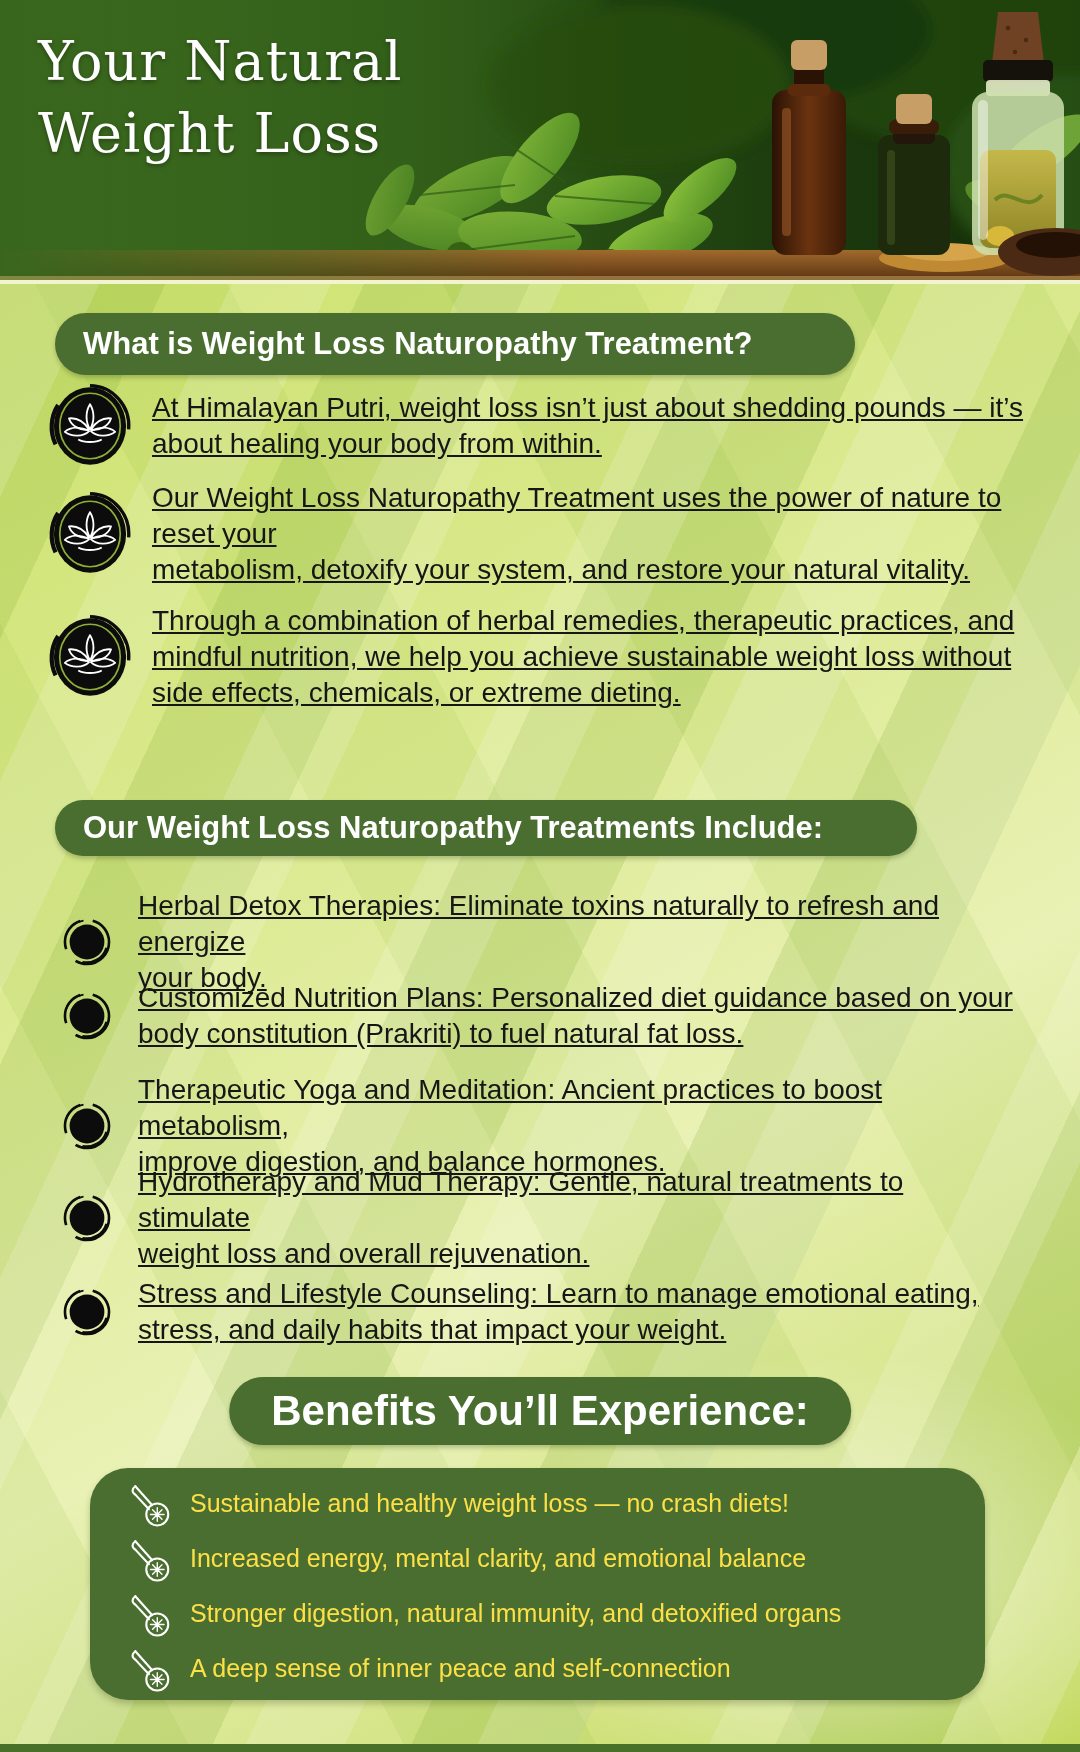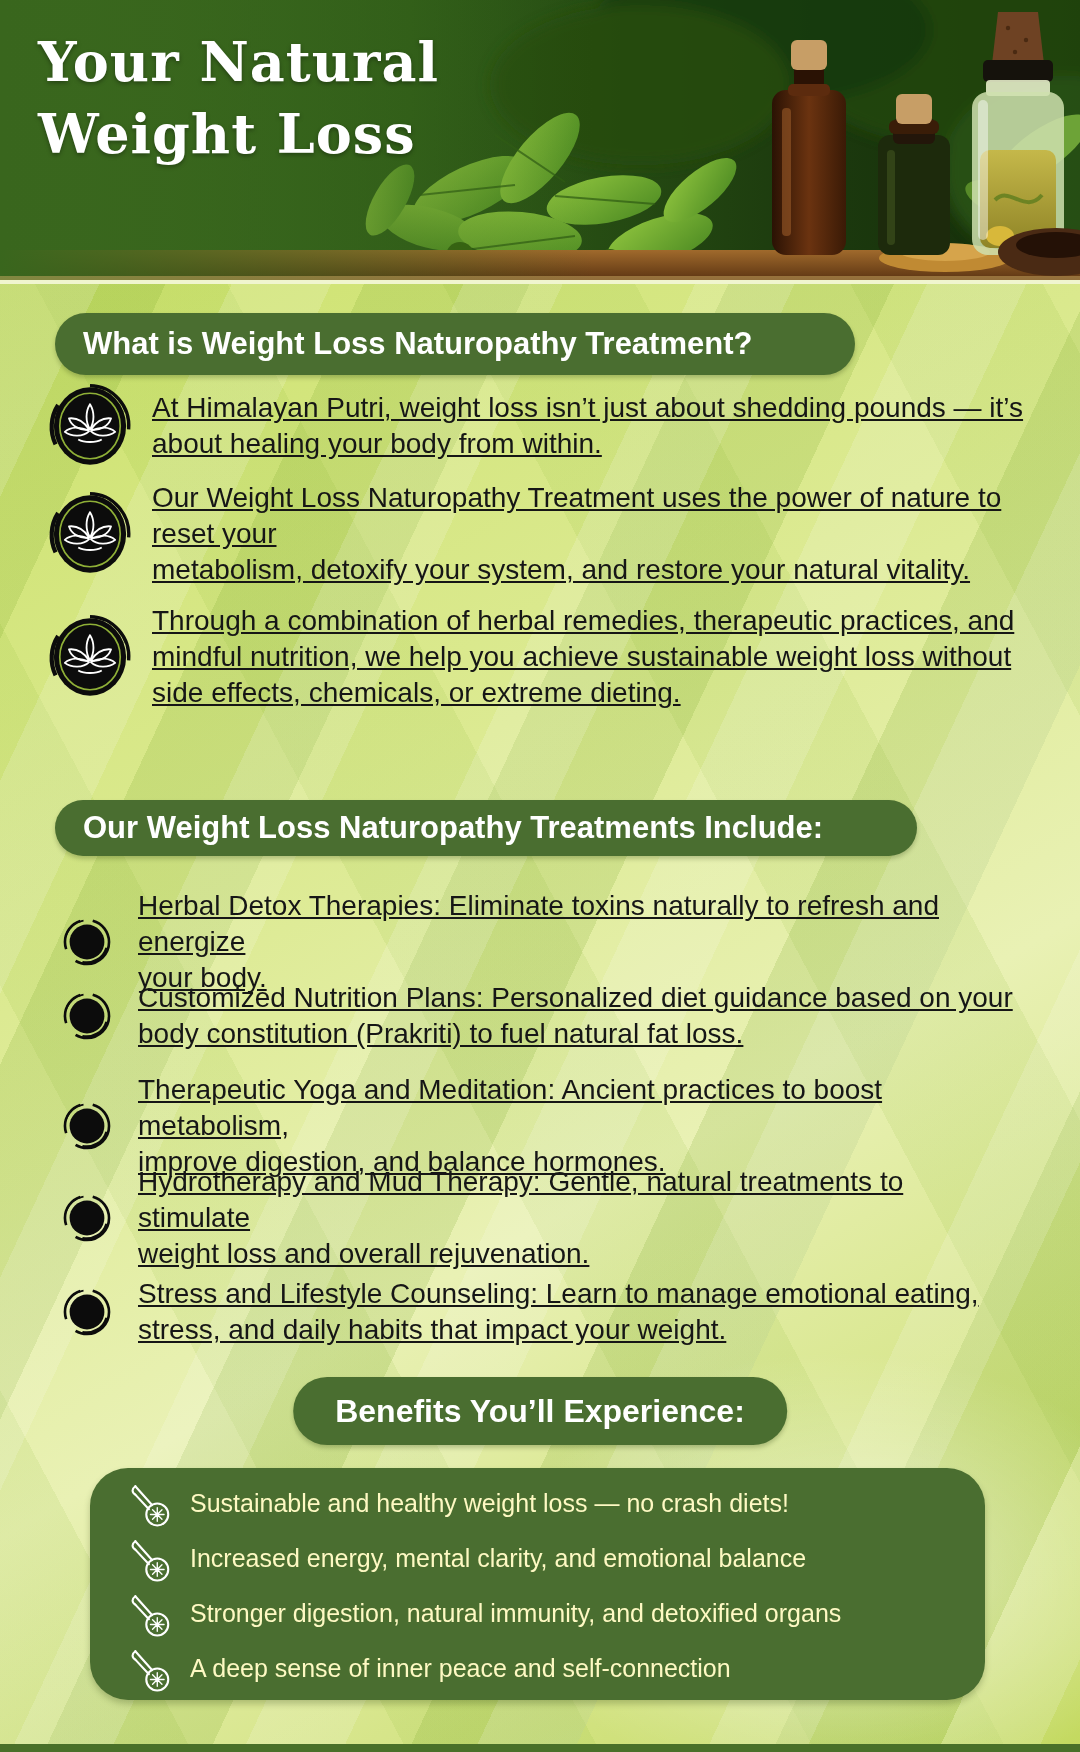--- a/index.html
+++ b/index.html
@@ -8,21 +8,21 @@
     position:relative; width:1080px; height:1752px; overflow:hidden;
     font-family:"Liberation Sans", sans-serif;
   }
   
   .hero { position:absolute; left:0; top:0; width:1080px; height:280px; }
   .hero-art { position:absolute; inset:0; width:100%; height:100%; display:block; }
   .hero-title {
     position:absolute; left:38px; top:26px;
     color:#ffffff;
     font-family:"DejaVu Serif", serif;
-    font-weight:bold;
+    font-weight:normal;
     font-size:54px; line-height:72px; letter-spacing:1px;
     text-shadow:0 2px 4px rgba(0,0,0,0.35);
   }
   .hero-title span { display:block; }
   .hero-sep { position:absolute; left:0; top:280px; width:1080px; height:4px;
     background:#f0f5cf; }
   
   .body {
     position:absolute; left:0; top:284px; width:1080px; height:1468px;
     background:
@@ -37,21 +37,21 @@
     background:#4a6e30; color:#ffffff;
     font-weight:700; font-size:31px;
     border-radius:32px; padding-left:28px;
     box-shadow:0 3px 4px rgba(40,60,10,0.25);
     white-space:nowrap;
     text-align:right;
   }
   .pill-1 { left:55px; top:29px;  width:800px; height:62px; }
   .pill-2 { left:55px; top:516px; width:862px; height:56px; }
   .pill-3 { left:50%; top:1093px; transform:translateX(-50%);
-            height:68px; padding:0 42px; font-size:32px; border-radius:35px;
+            height:68px; padding:0 42px; font-size:42px; border-radius:35px;
             justify-content:center; }
   .para-row, .treat-row {
     position:absolute; display:flex; align-items:center;
   }
   .para-row { left:48px; gap:20px; }
   .treat-row { left:58px; gap:22px; }
   .badge-lotus { width:84px; height:88px; flex:0 0 auto; }
   .badge-dot { width:58px; height:58px; flex:0 0 auto; }
   .para-text, .treat-text {
     color:#161616; font-size:28px; line-height:36px;
@@ -68,21 +68,21 @@
   
   .benefits-box {
     position:absolute; left:90px; top:1184px; width:895px; height:232px;
     background:#4a6e30; border-radius:38px;
     box-shadow:0 4px 6px rgba(40,60,10,0.25);
     display:flex; flex-direction:column; justify-content:center;
     gap:9px; padding:10px 36px 6px 38px;
   }
   .benefit-row { display:flex; align-items:center; gap:16px; }
   .spoon-icon { width:46px; height:46px; flex:0 0 auto; }
-  .benefit-text { color:#fef9c3; font-size:25px; line-height:37px; white-space:nowrap; }
+  .benefit-text { color:#fde047; font-size:25px; line-height:37px; white-space:nowrap; }
   
   .footer-bar { position:absolute; left:0; bottom:0; width:1080px; height:8px;
     background:#497029; }
   .icon-defs { position:absolute; width:0; height:0; overflow:hidden; }
 </style>
 </head>
 <body>
 
 <svg class="icon-defs" aria-hidden="true">
   <defs>

